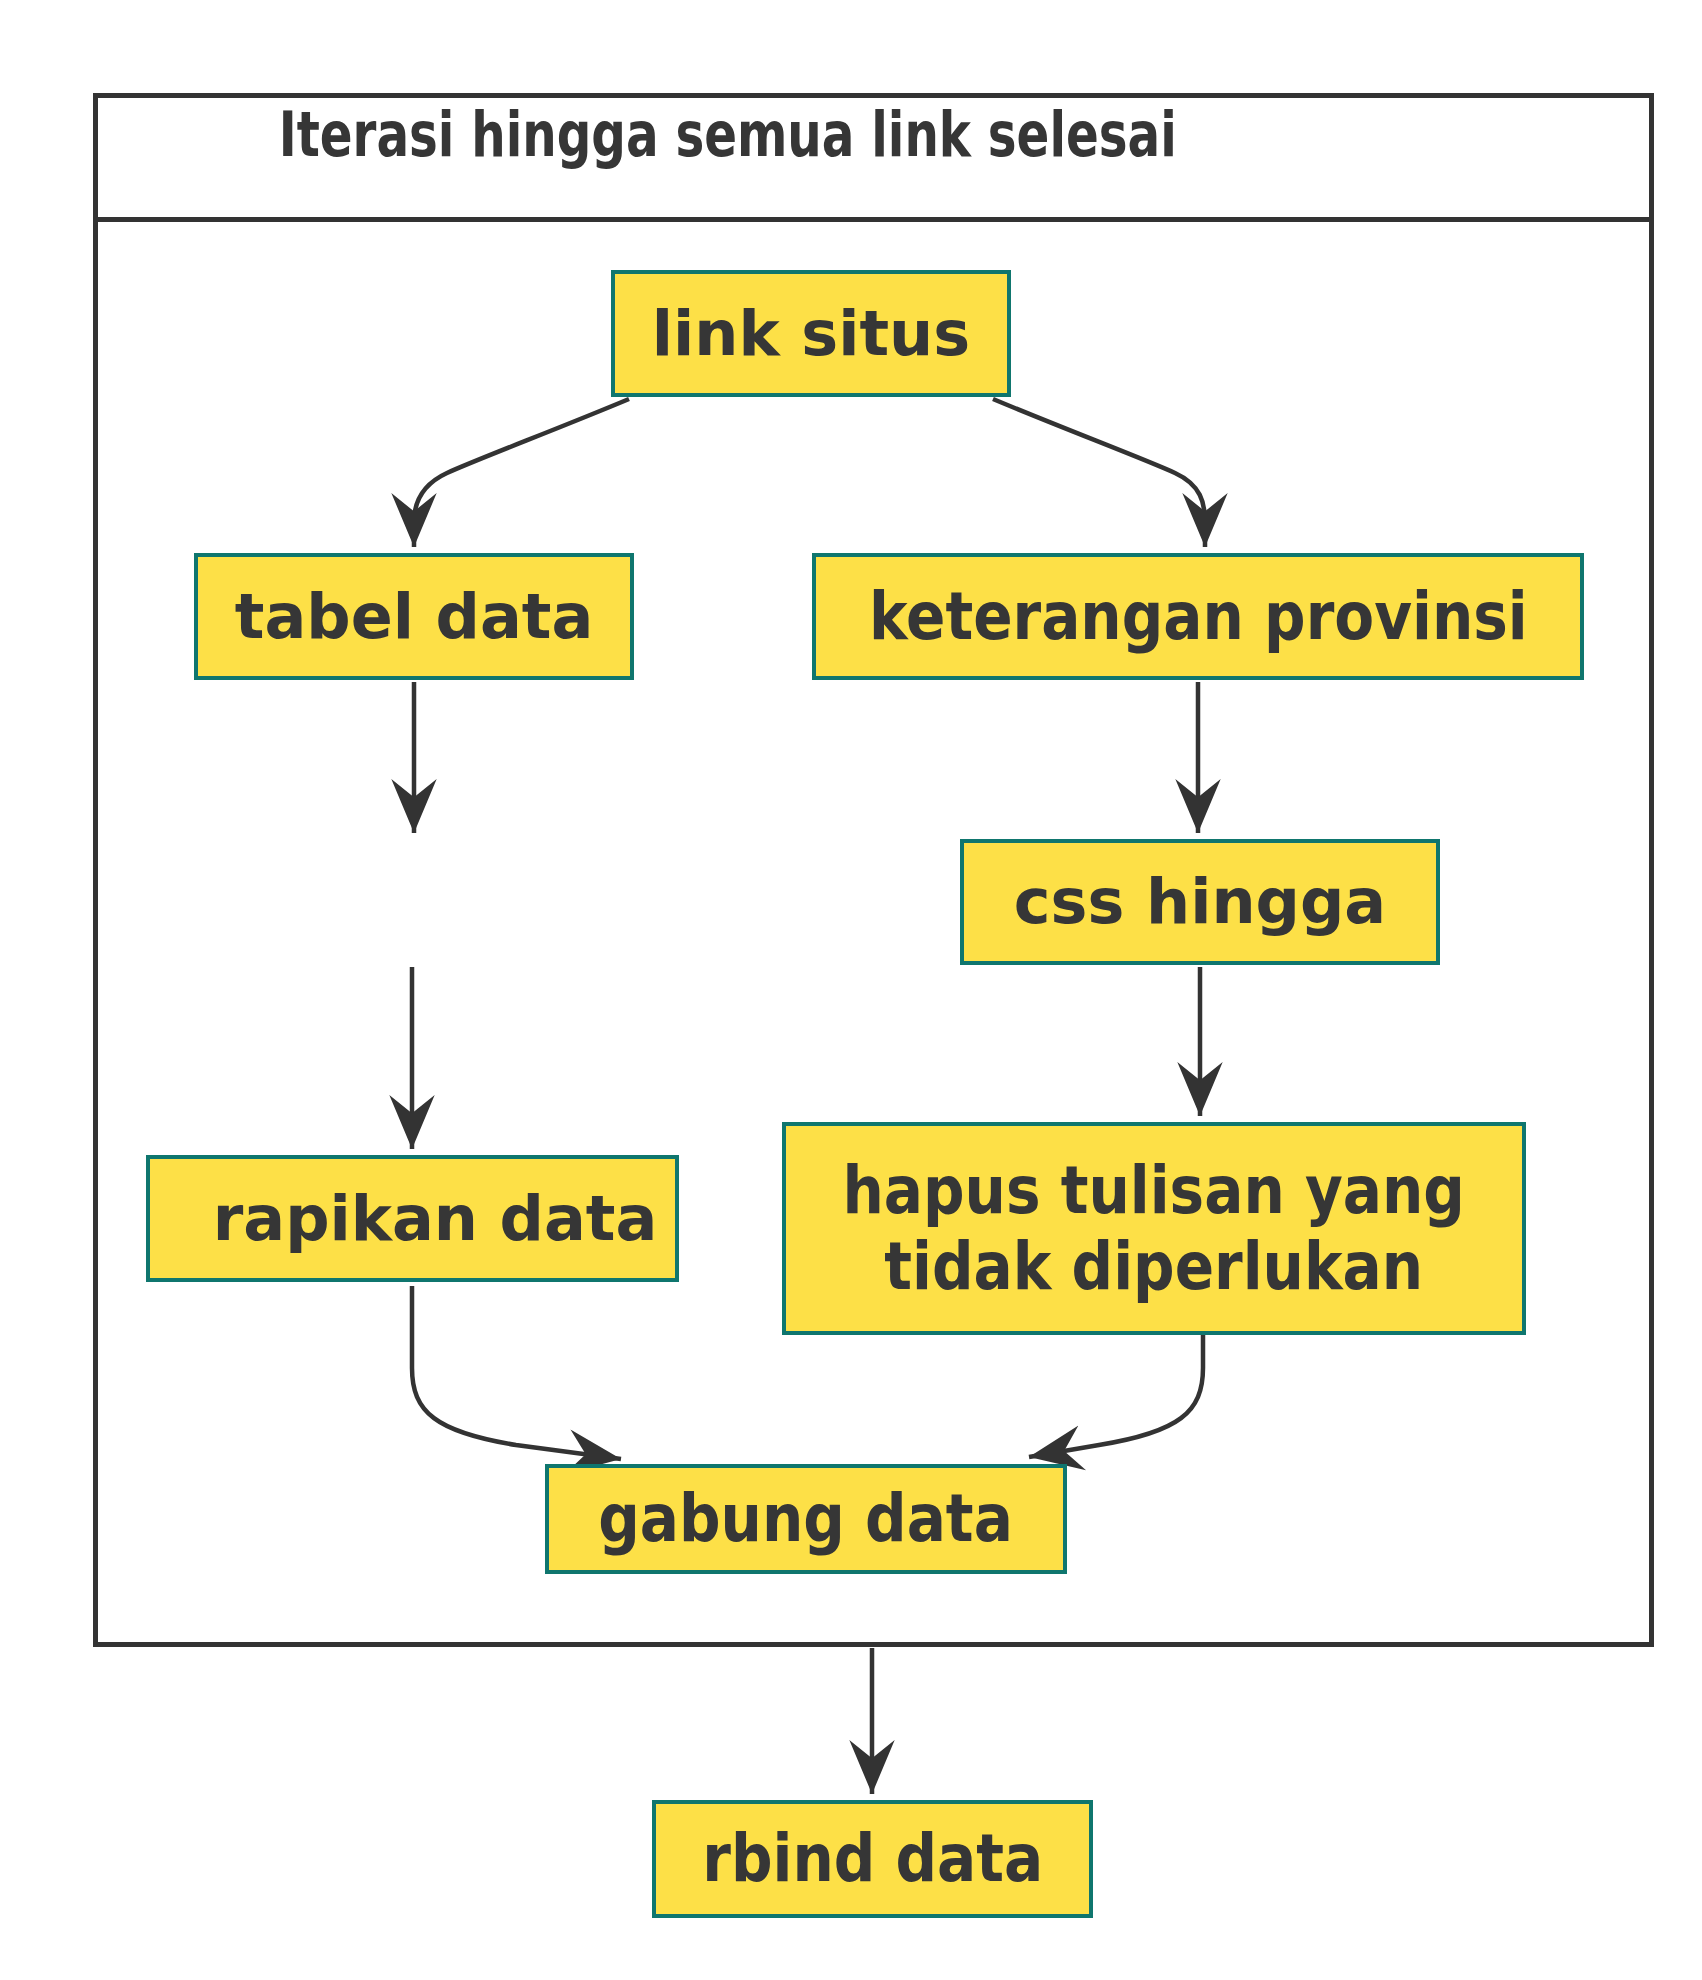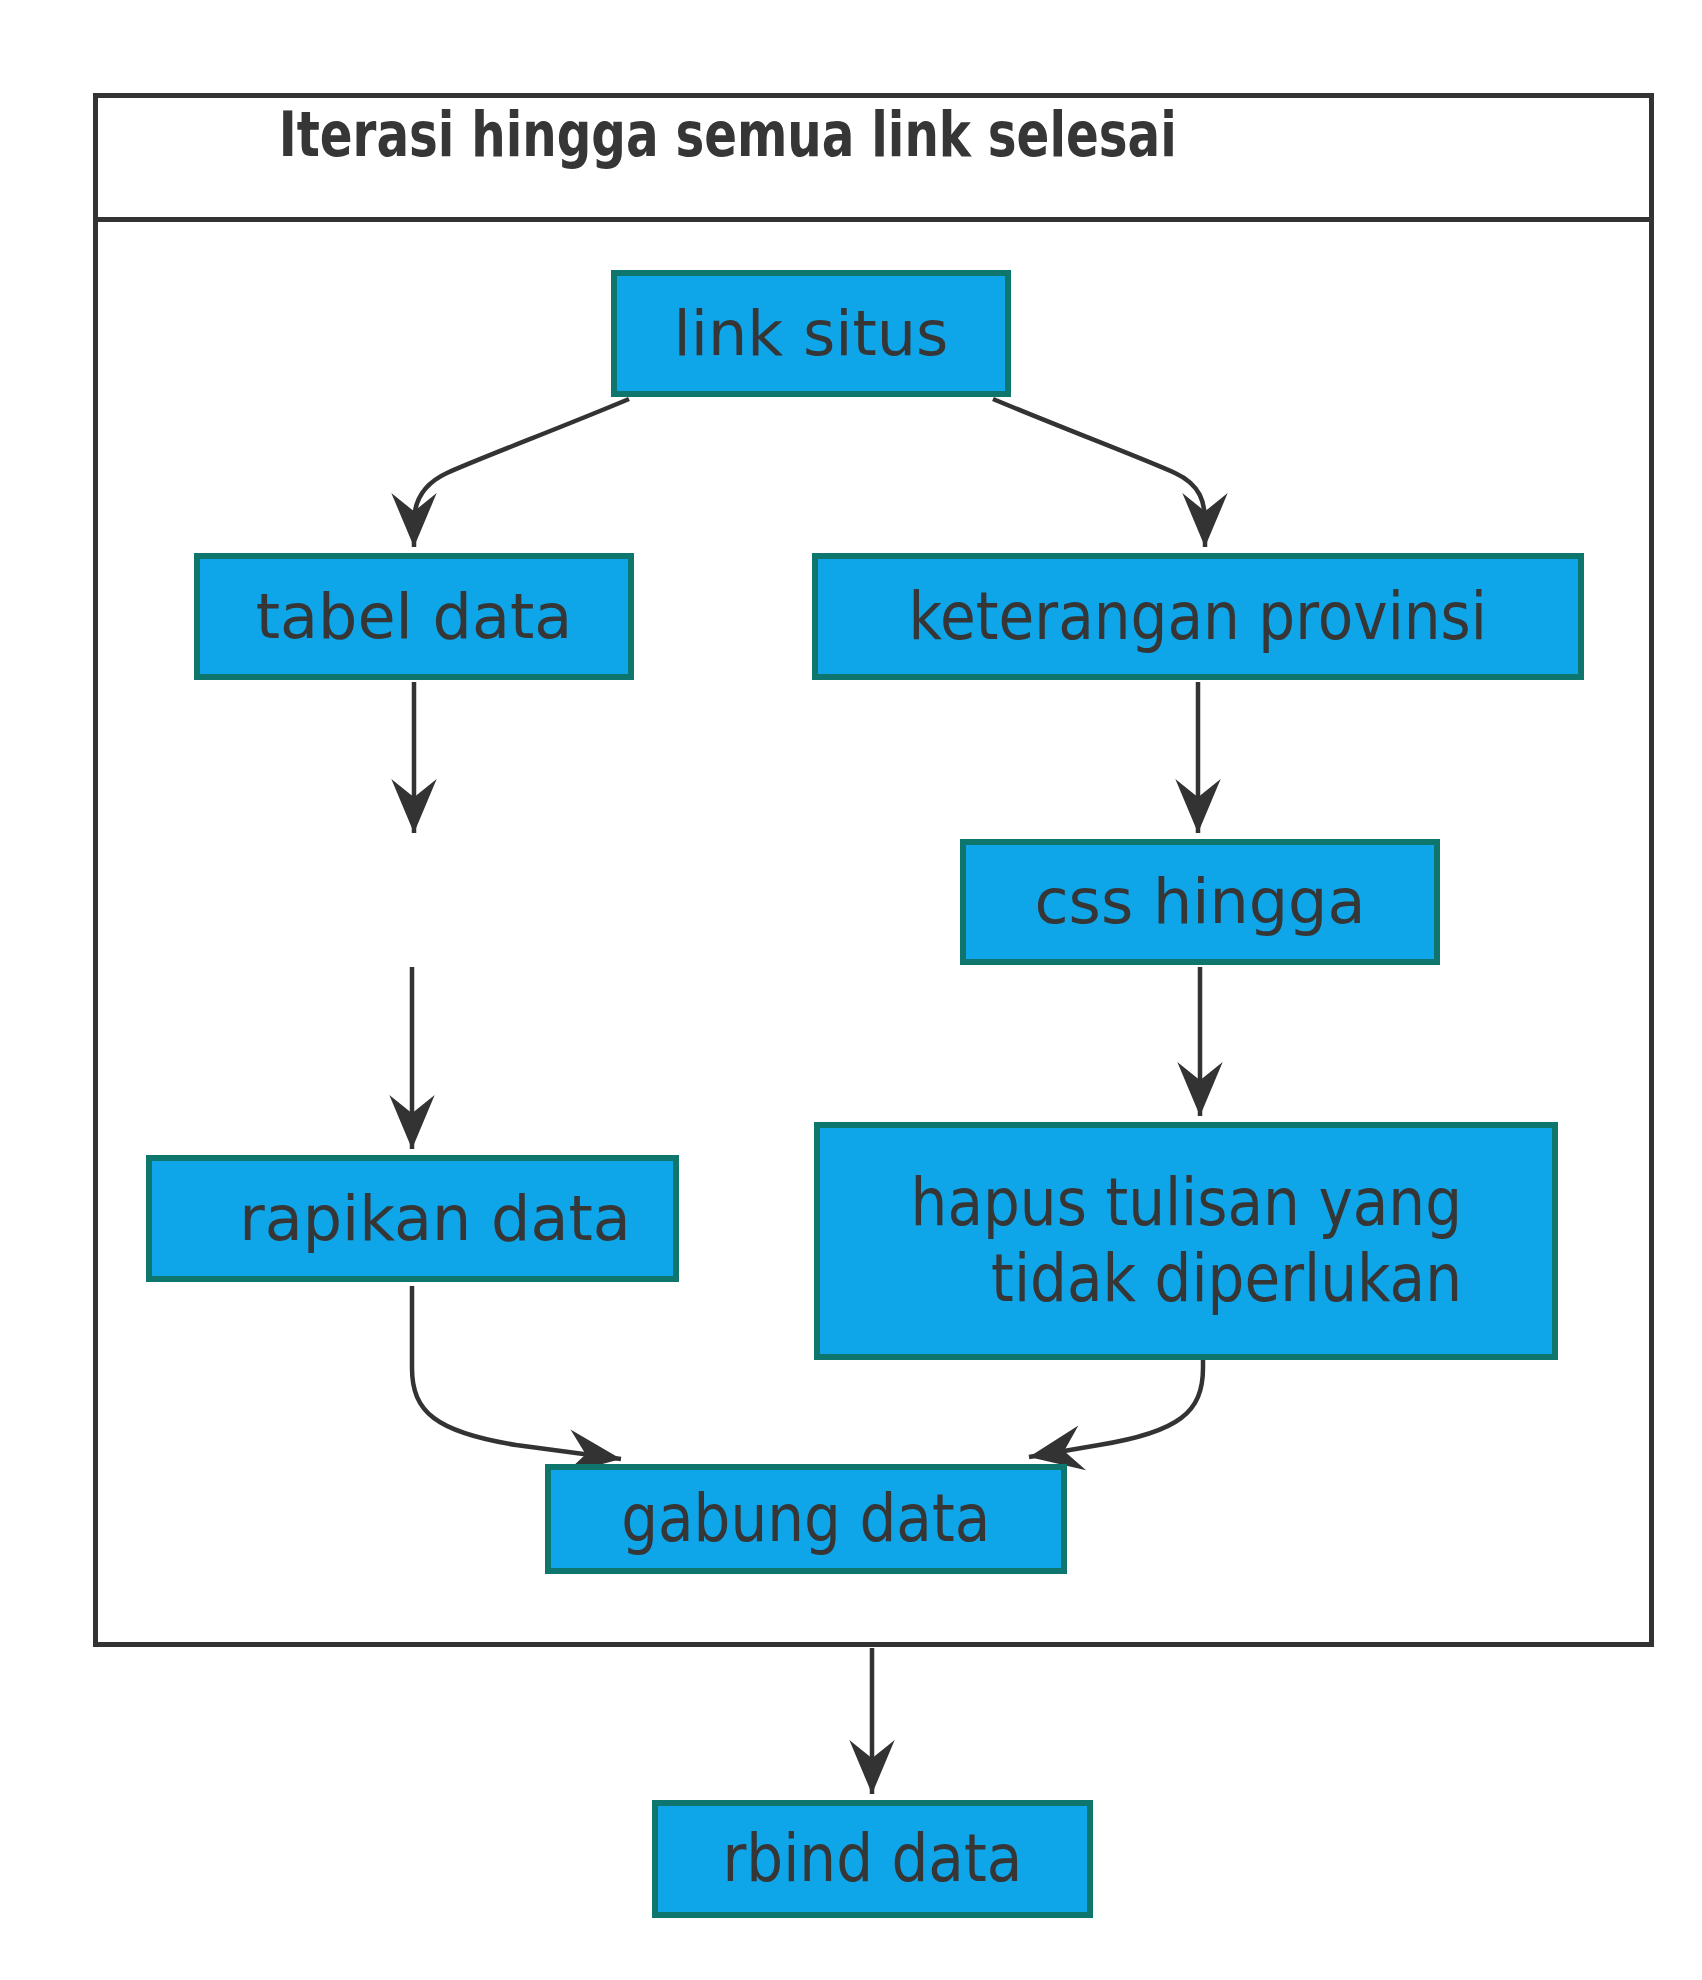--- a/index.html
+++ b/index.html
@@ -56,49 +56,49 @@
     color: #363636;
     white-space: nowrap;
   }
   .cluster-title .label {
     display: inline-block;
     transform: scaleX(0.78);
     transform-origin: center;
   }
   .node {
     position: absolute;
-    border: 6px solid #0f766e;
+    border: 4px solid #0f766e;
     box-sizing: border-box;
-    background: #0ea5e9;
+    background: #fde047;
     display: flex;
     align-items: center;
     justify-content: center;
     font-size: 62px;
-    font-weight: normal;
+    font-weight: bold;
     color: #363636;
     text-align: center;
     z-index: 2;
   }
   .node .label {
     display: inline-block;
     white-space: pre-line;
     line-height: 1.15;
   }
   .node.condensed .label {
     font-size: 66px;
     transform: scaleX(0.88);
     transform-origin: center;
   }
   #node-link-situs        { left: 611px;  top: 270px;  width: 400px; height: 127px; }
   #node-tabel-data        { left: 194px;  top: 553px;  width: 440px; height: 127px; }
   #node-keterangan        { left: 812px;  top: 553px;  width: 772px; height: 127px; }
   #node-html-table        { left: 157px;  top: 839px;  width: 510px; height: 126px; }
   #node-css-element       { left: 960px;  top: 839px;  width: 480px; height: 126px; }
   #node-rapikan-data      { left: 146px;  top: 1155px; width: 533px; height: 127px; padding-left: 45px; }
-  #node-hapus-tulisan     { left: 814px;  top: 1122px; width: 744px; height: 238px; text-align: right; }
+  #node-hapus-tulisan     { left: 782px;  top: 1122px; width: 744px; height: 213px; }
   #node-gabung-data       { left: 545px;  top: 1464px; width: 522px; height: 110px; }
   #node-rbind-data        { left: 652px;  top: 1800px; width: 441px; height: 118px; }
 </style>
 </head>
 <body>
 
 <div class="canvas">
 
   <svg class="edges" viewBox="0 0 1702 1980" xmlns="http://www.w3.org/2000/svg">
     <defs>

